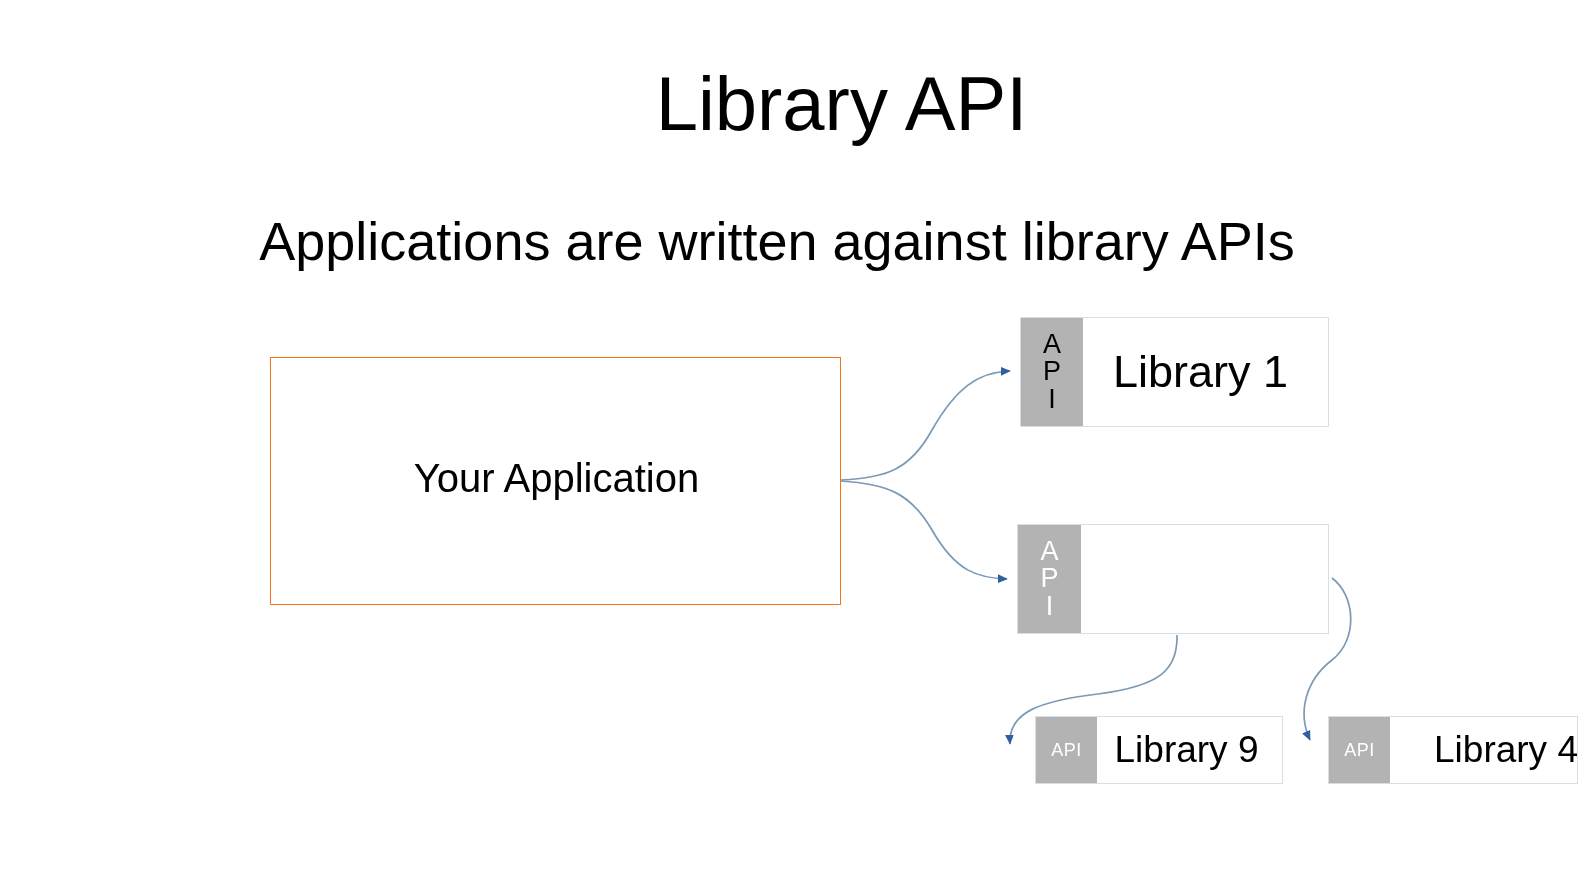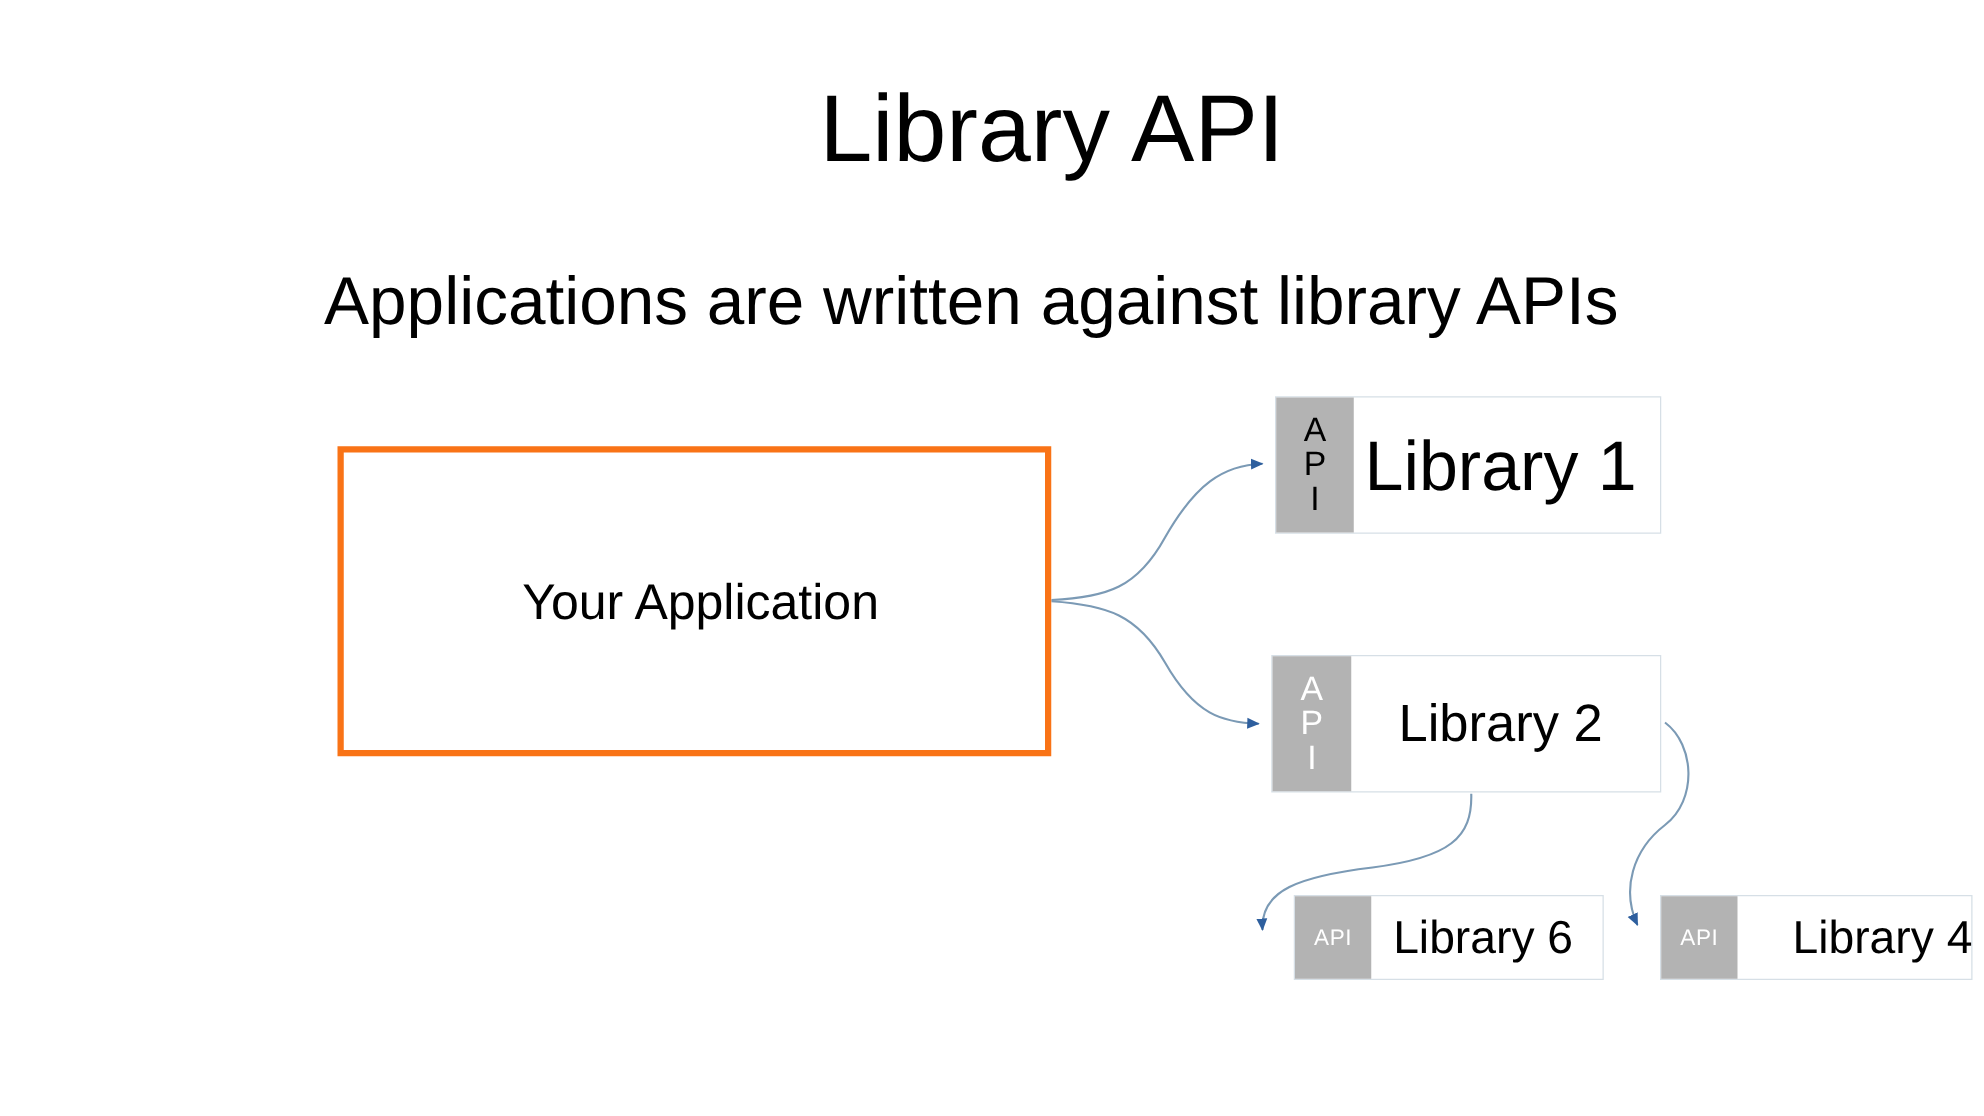--- a/index.html
+++ b/index.html
@@ -64,21 +64,21 @@
     pointer-events: none;
   }
 
   
   #app-box {
     position: absolute;
     left: 222px;
     top: 357px;
     width: 571px;
     height: 248px;
-    border: 5px solid #f97316;
+    border: 1px solid #f97316;
     background: #ffffff;
     box-sizing: border-box;
   }
   #app-box-label {
     position: absolute;
     left: 0;
     top: 96px;
     width: 571px;
     text-align: center;
     font-size: 40px;
@@ -127,21 +127,21 @@
     left: 972px;
     top: 317px;
     width: 309px;
     height: 110px;
   }
   #lib1 .lib-api {
     width: 62px;
     color: #000000;
     font-size: 27px;
   }
-  #lib1 .lib-name { font-size: 56px; padding-right: 10px; }
+  #lib1 .lib-name { font-size: 45px; padding-right: 10px; }
 
   
   #lib2 {
     left: 969px;
     top: 524px;
     width: 312px;
     height: 110px;
   }
   #lib2 .lib-api {
     width: 63px;
@@ -221,28 +221,27 @@
       </div>
       <div class="lib-name">Library 1</div>
     </div>
 
     <div id="lib2" class="lib-box">
       <div class="lib-api lib-api-vertical">
         <span class="lib-api-letter">A</span>
         <span class="lib-api-letter">P</span>
         <span class="lib-api-letter">I</span>
       </div>
-      <div class="lib-name">Library 2</div>
     </div>
 
     <div id="lib3" class="lib-box">
       <div class="lib-api">
         <span>API</span>
       </div>
-      <div class="lib-name">Library 6</div>
+      <div class="lib-name">Library 9</div>
     </div>
 
     <div id="lib4" class="lib-box">
       <div class="lib-api">
         <span>API</span>
       </div>
       <div class="lib-name">Library 4</div>
     </div>
 
   </div>

